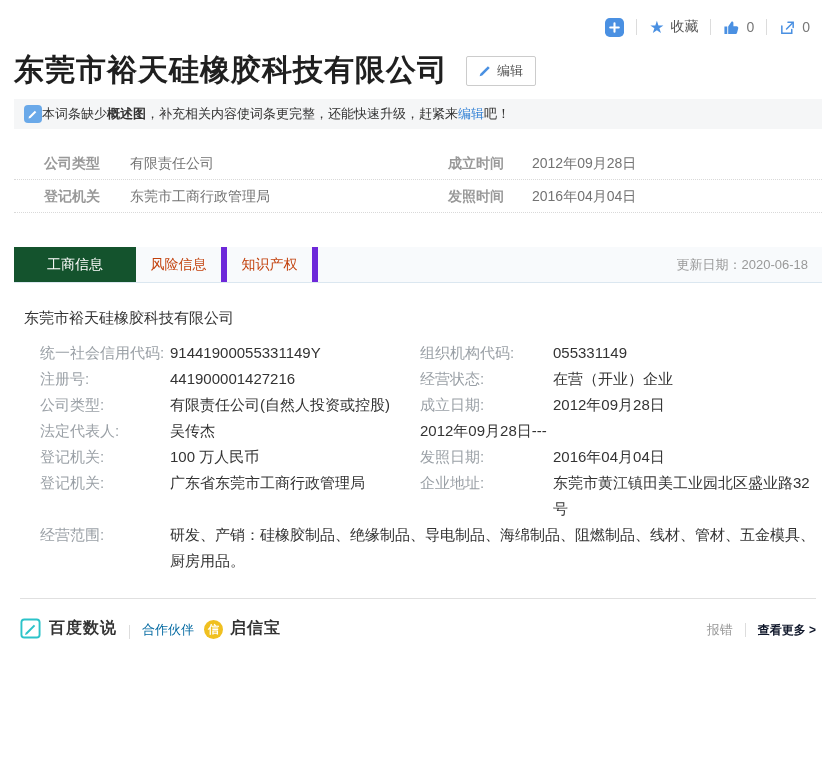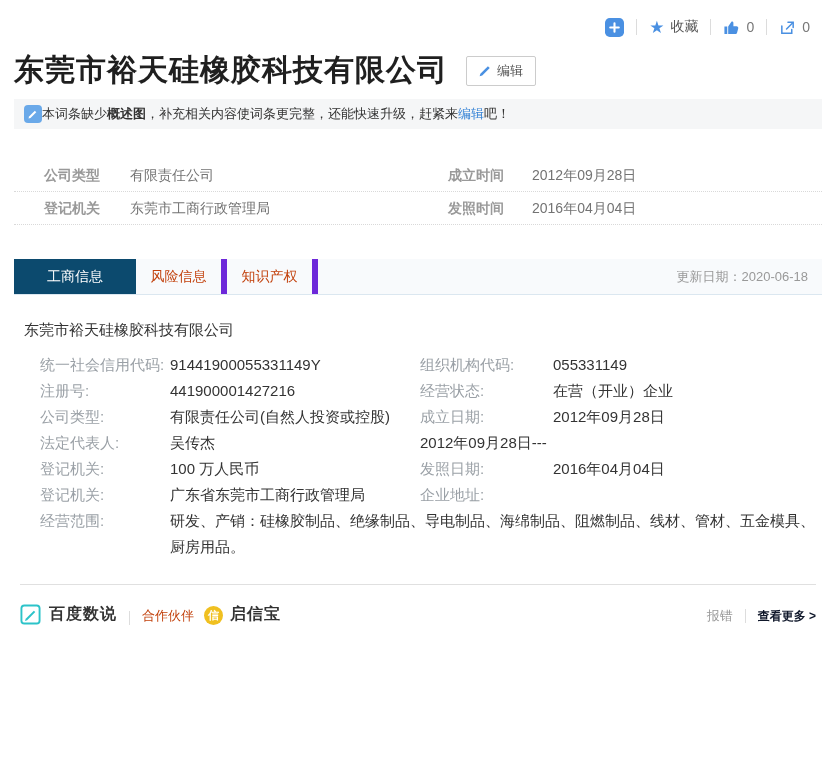--- a/index.html
+++ b/index.html
@@ -45,41 +45,41 @@
   .notice-bold { font-weight:bold; }
   .link-blue { color:#3884d6; text-decoration:none; cursor:pointer; }
 
   
   .summary {
     margin-top:16px; font-size:14px; line-height:27px; color:#333;
     text-indent:2em;
   }
 
   
-  .basic-table { margin-top:30px; }
+  .basic-table { margin-top:18px; }
   .basic-row {
     display:grid; grid-template-columns:86px 318px 84px 1fr;
     padding:6px 0 6px 30px; border-bottom:1px dotted #d9d9d9;
     font-size:14px; line-height:20px;
   }
   .basic-label { color:#999; font-weight:bold; }
   .basic-value { color:#737373; }
 
   
   .tab-bar {
     margin-top:34px; height:36px; background:#f8fafc;
     border-bottom:1px solid #dbe7f0;
     display:flex; align-items:stretch;
   }
   .tab {
     width:91px; display:flex; align-items:center; justify-content:center;
     font-size:14px; color:#c2410c; cursor:pointer;
     border-right:6px solid #6d28d9;
   }
-  .tab.active { width:122px; background:#0c4a6e; color:#fff; border-right:none; }
+  .tab.active { width:122px; background:#14532d; color:#fff; border-right:none; }
   .tab-spacer { flex:1; }
   .update-date { display:flex; align-items:center; padding-right:14px; font-size:13px; color:#999; }
 
   
   .company-name { margin-top:26px; font-size:15px; color:#333; padding-left:10px; }
   .biz-grid { margin-top:12px; }
   .biz-row {
     display:grid; grid-template-columns:130px 250px 133px 1fr;
     padding-left:26px; font-size:15px; line-height:26px;
   }
@@ -89,21 +89,21 @@
 
   
   .footer-divider { margin:24px 6px 0 6px; border-top:1px solid #e0e0e0; }
   .footer {
     margin-top:12px; display:flex; align-items:flex-end; padding:0 6px;
     height:28px;
   }
   .brand-group { display:flex; align-items:center; gap:8px; }
   .brand-name { font-size:16px; font-weight:bold; color:#333; letter-spacing:1px; }
   .footer-sep { width:1px; height:14px; background:#ddd; margin:0 12px; }
-  .partner-label { font-size:13px; color:#c2410c;font-family:Liberation Mono, monospace; }
+  .partner-label { font-size:13px; color:#0369a1;font-family:Liberation Mono, monospace; }
   .qxb-logo {
     width:19px; height:19px; border-radius:50%; background:#f0c020;
     display:flex; align-items:center; justify-content:center;
     color:#fff; font-size:11px; font-weight:bold; margin-left:10px;
   }
   .footer-right { margin-left:auto; display:flex; align-items:center; }
   .report-link { font-size:13px; color:#999; cursor:pointer; }
   .more-link { font-size:12px; font-weight:bold; color:#0f172a; cursor:pointer; }
 </style>
 </head>
@@ -213,20 +213,21 @@
     <div class="biz-row">
       <span class="biz-label">登记机关:</span>
       <span class="biz-value">100 万人民币</span>
       <span class="biz-label">发照日期:</span>
       <span class="biz-value">2016年04月04日</span>
     </div>
     <div class="biz-row">
       <span class="biz-label">登记机关:</span>
       <span class="biz-value">广东省东莞市工商行政管理局</span>
       <span class="biz-label">企业地址:</span>
+      <span class="biz-value">东莞市黄江镇田美工业园北区盛业路32号</span>
     </div>
     <div class="biz-row full">
       <span class="biz-label">经营范围:</span>
       <span class="biz-value">研发、产销：硅橡胶制品、绝缘制品、导电制品、海绵制品、阻燃制品、线材、管材、五金模具、厨房用品。</span>
     </div>
   </div>
 
   <div class="footer-divider"></div>
   <div class="footer">
     <div class="brand-group">

